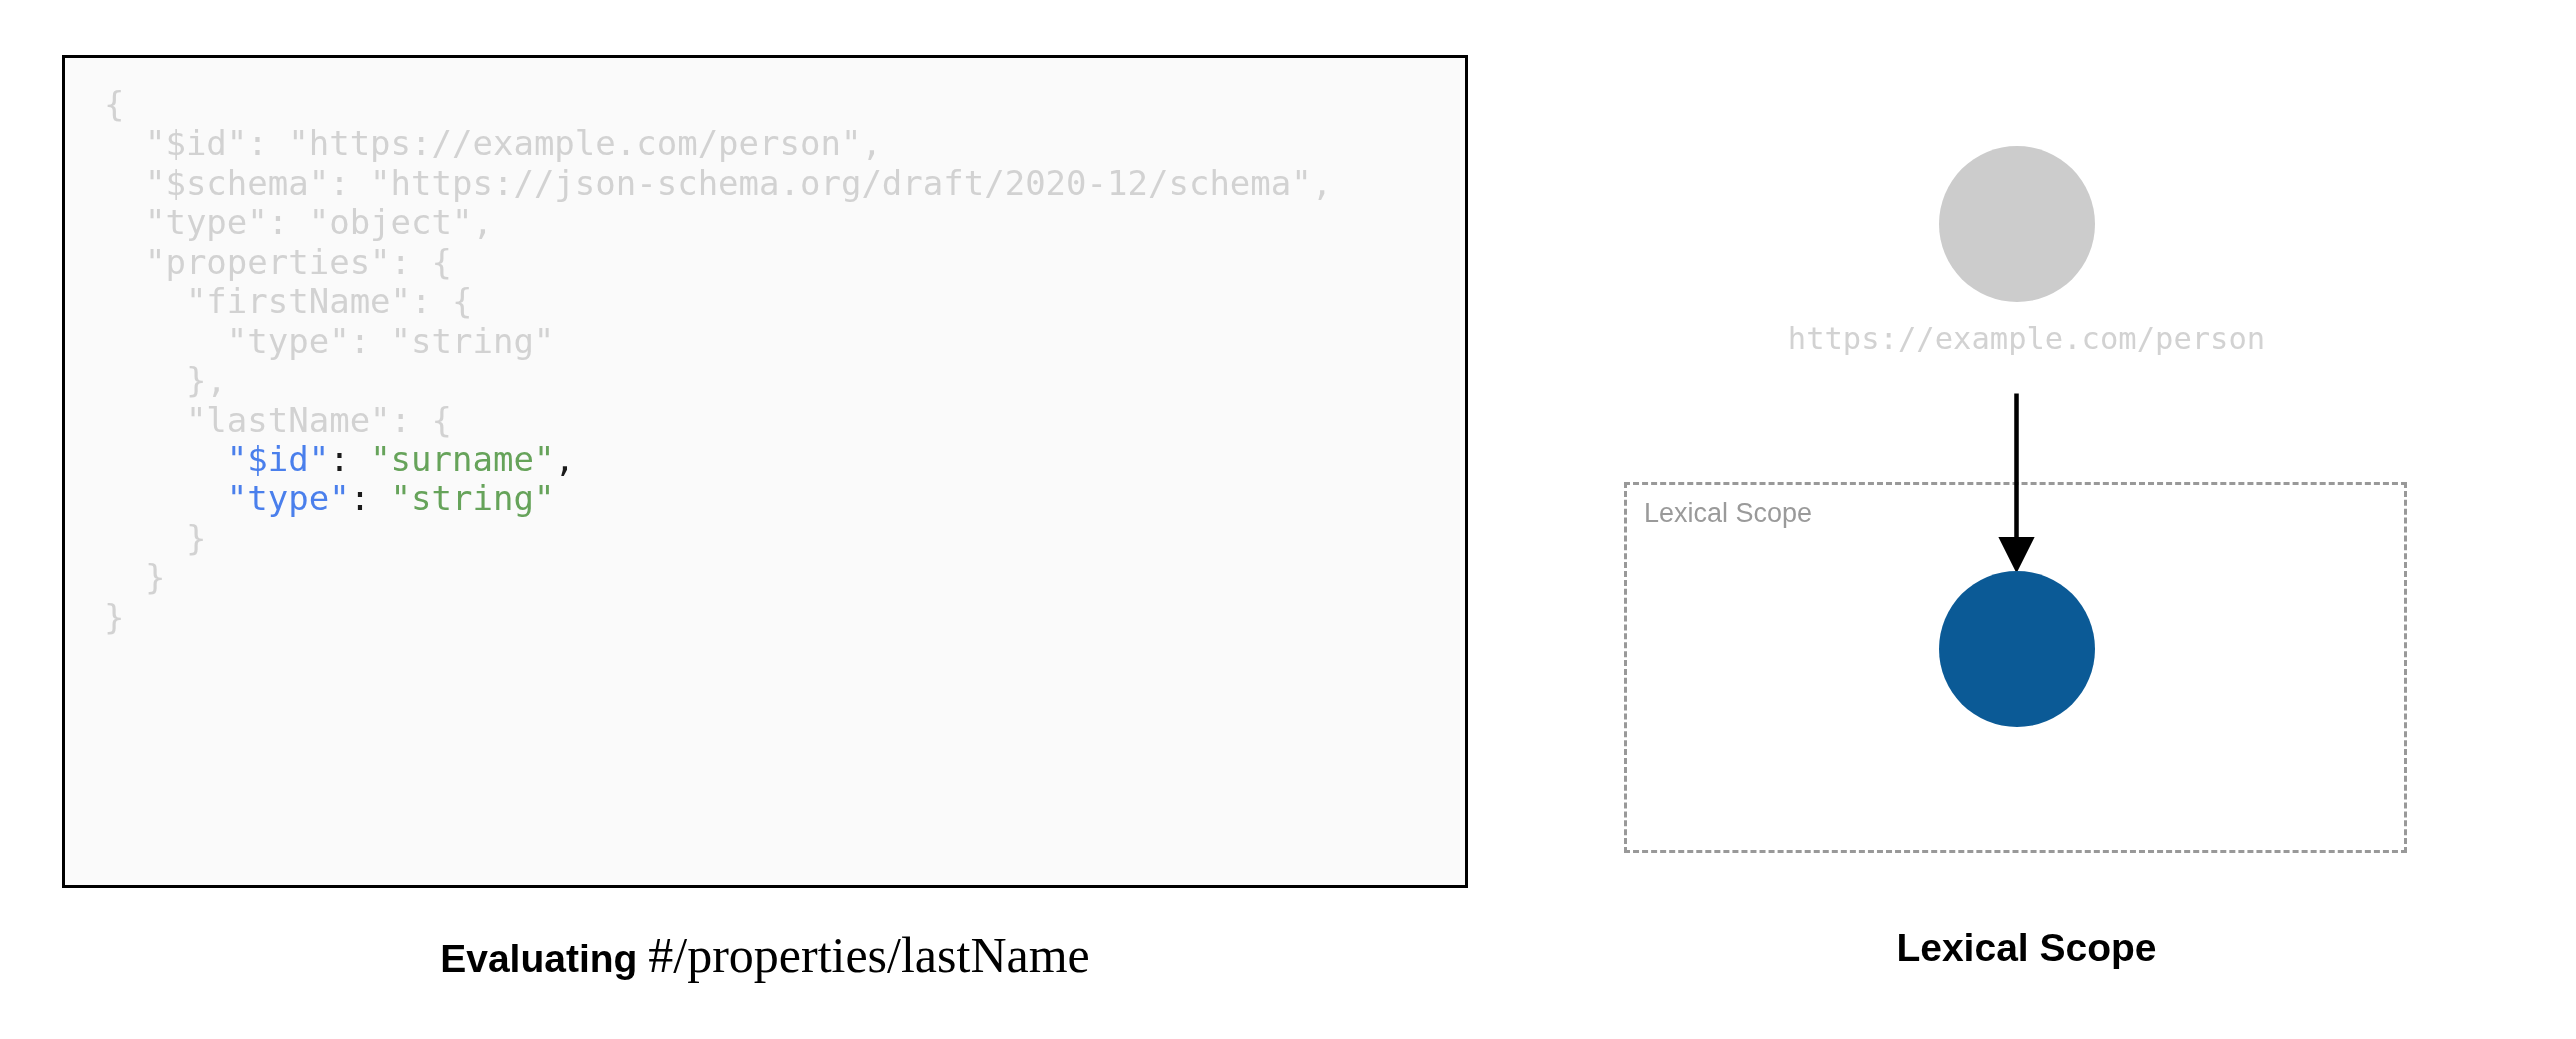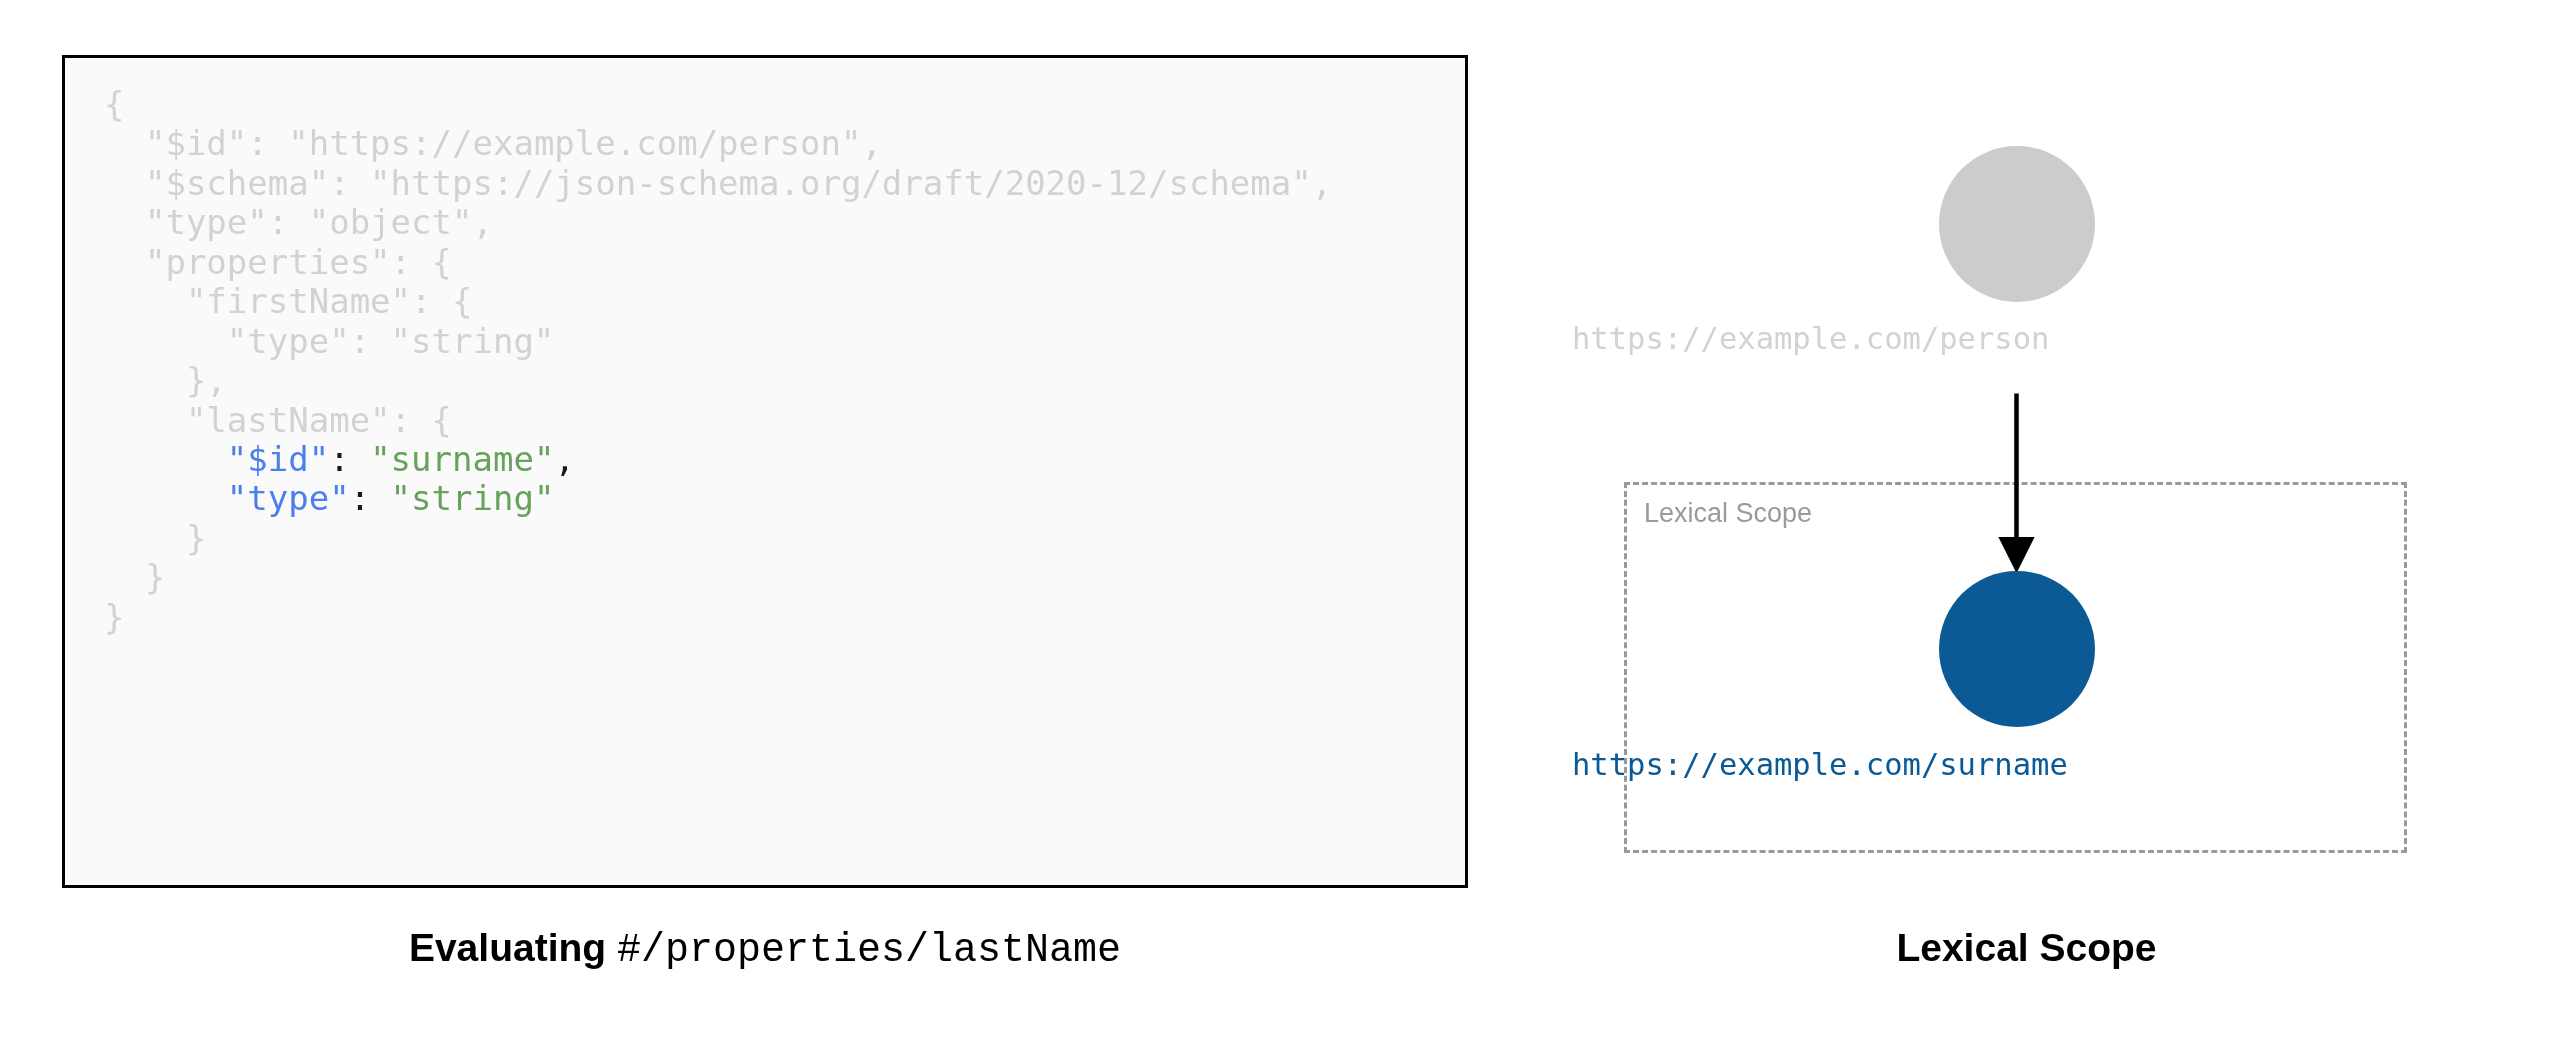--- a/index.html
+++ b/index.html
@@ -53,22 +53,22 @@
     white-space: nowrap;
     color: #000000;
   }
   #left-caption .cap-strong {
     font-family: "Liberation Sans", sans-serif;
     font-weight: bold;
     font-size: 39px;
     margin-top: 16px;
   }
   #left-caption .cap-mono {
-    font-family: Liberation Mono, monospace;
-    font-size: 40px;
+    font-family: Liberation Serif, serif;
+    font-size: 50px;
   }
 
   
   #diagram-panel {
     position: absolute;
     left: 1572px;
     top: 55px;
     width: 909px;
     height: 833px;
   }
@@ -90,20 +90,21 @@
     width: 156px;
     height: 156px;
     background: #0b5a96;
   }
 
   .node-label {
     position: absolute;
     font-family: "DejaVu Sans Mono", "Liberation Mono", monospace;
     font-size: 30.5px;
     white-space: nowrap;
+    text-align: center;
     width: 909px;
     left: 0;
   }
   #person-label {
     top: 266px;
     color: #d2d2d2;
   }
   #surname-label {
     top: 692px;
     color: #0b5a96;
@@ -184,17 +185,16 @@
 
   <div id="person-node" class="node-circle"></div>
   <div id="person-label" class="node-label">https://example.com/person</div>
 
   <svg id="edge-arrow" viewBox="0 0 150 280" xmlns="http://www.w3.org/2000/svg">
     <line x1="75" y1="0" x2="75" y2="232" stroke="#000000" stroke-width="7"></line>
     <polygon points="47,222 103,222 75,278" fill="#000000"></polygon>
   </svg>
 
   <div id="surname-node" class="node-circle"></div>
-  <div id="surname-label" class="node-label">https://example.com/surname</div>
 </div>
 
 <div id="right-caption">Lexical Scope</div>
 
 
 </body></html>

